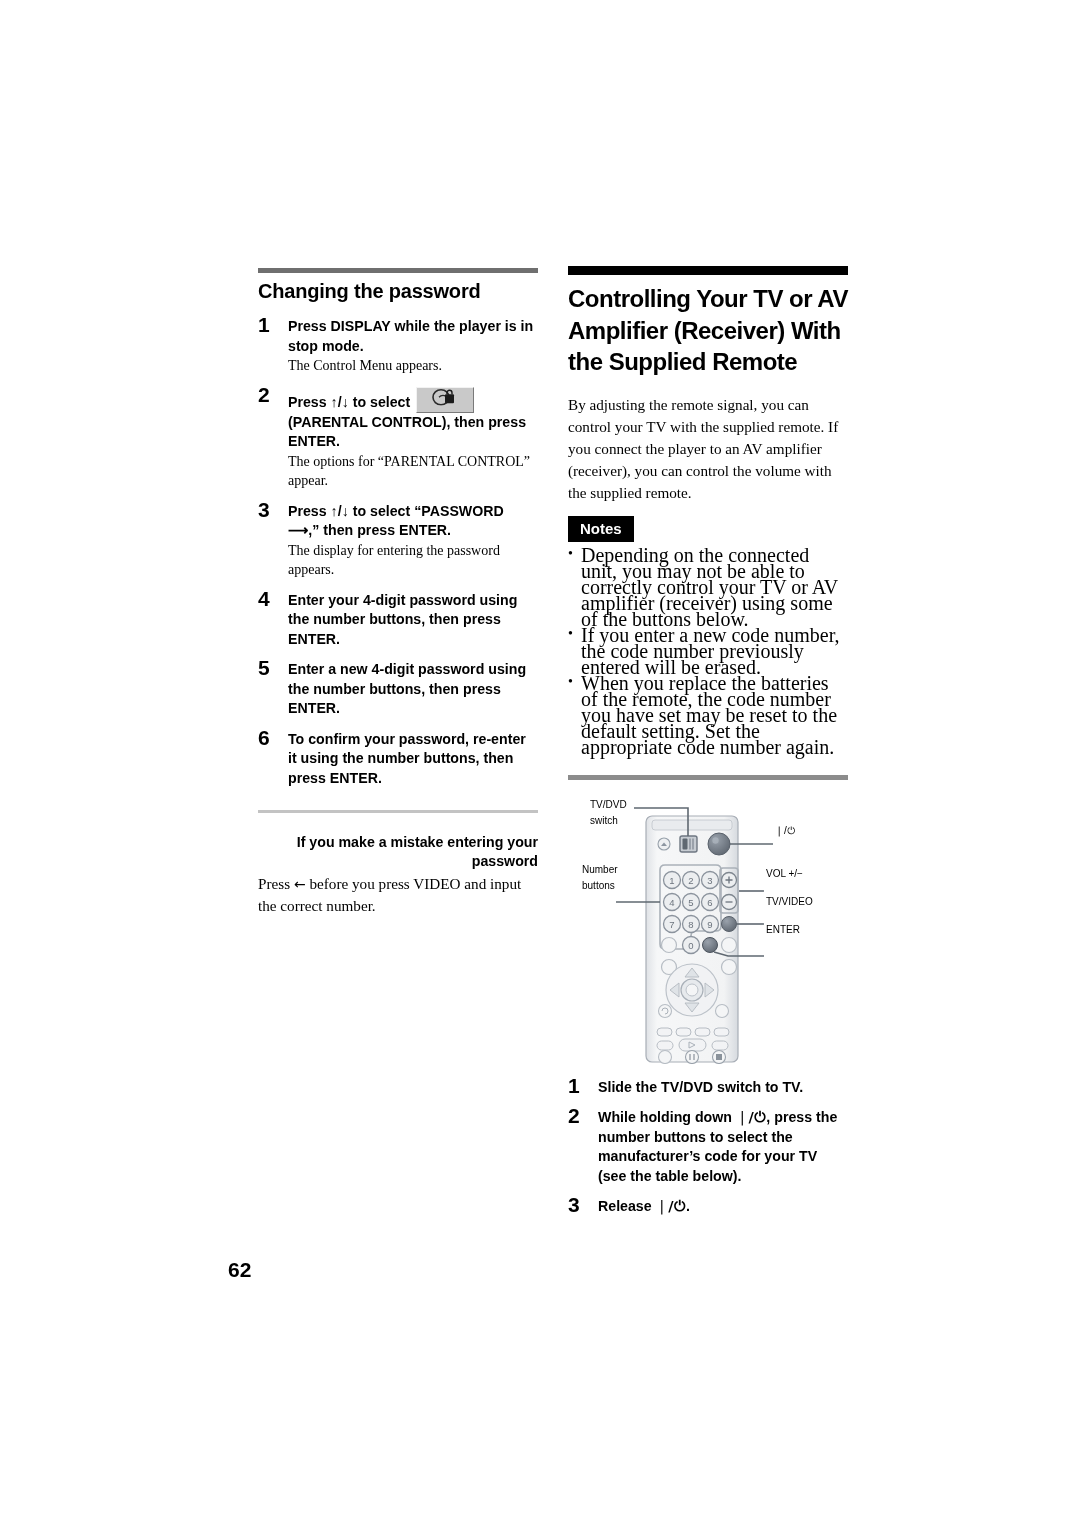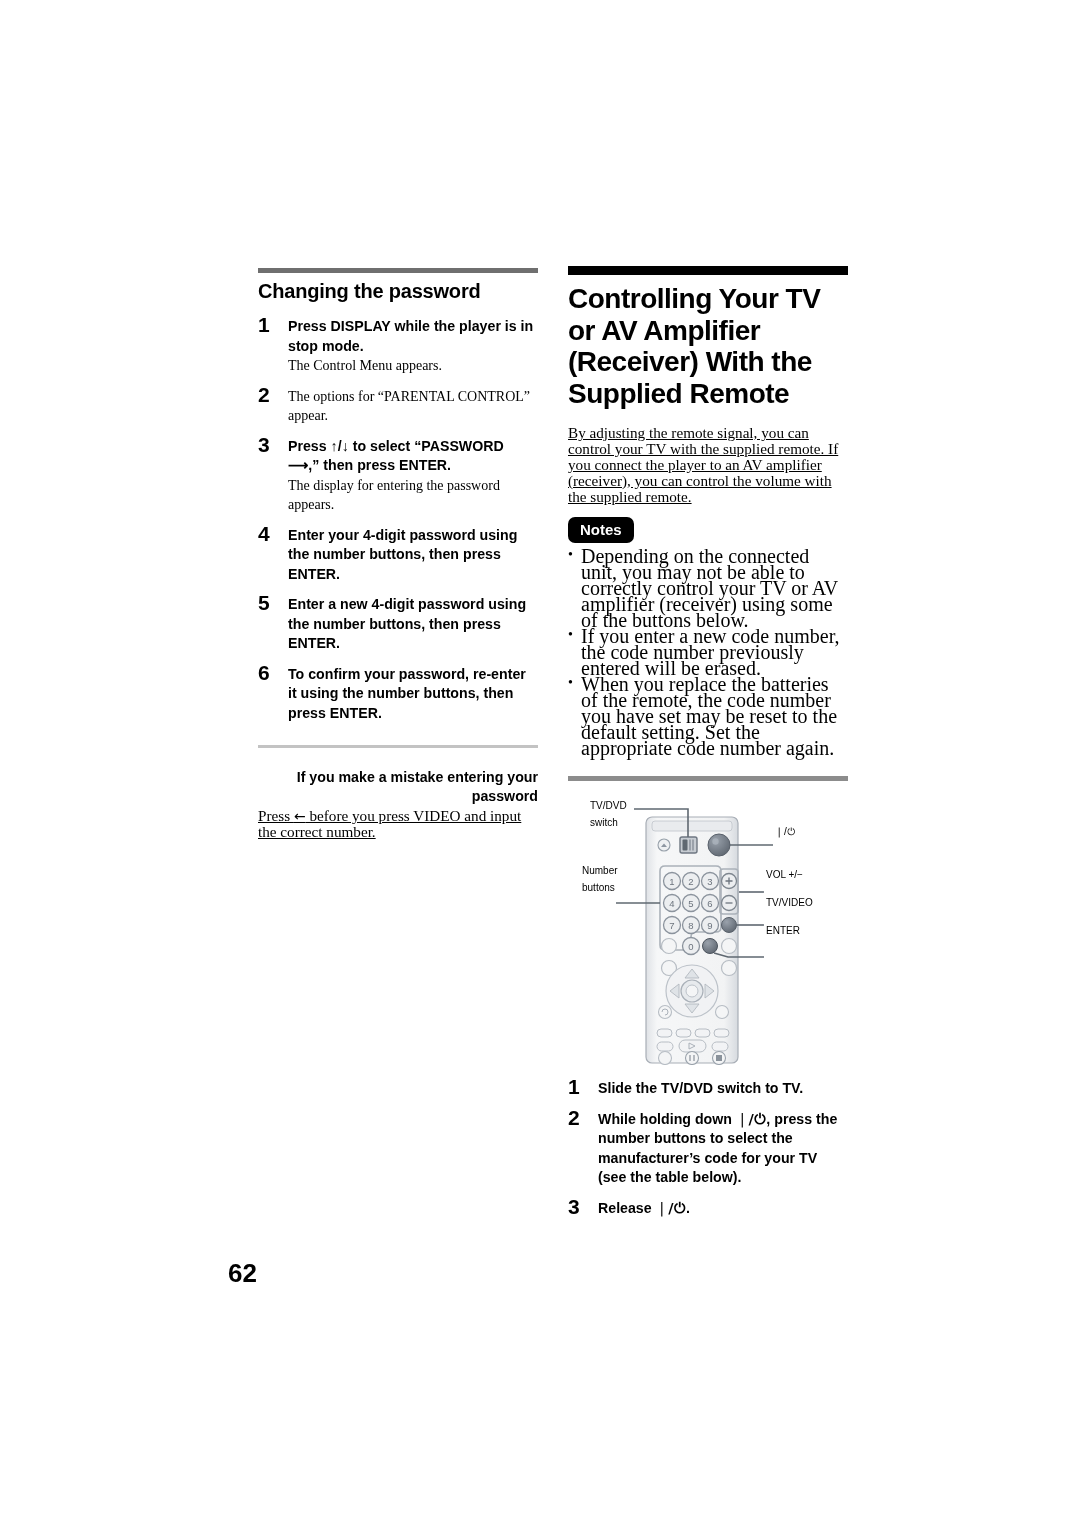--- a/index.html
+++ b/index.html
@@ -68,21 +68,21 @@
     font-family: "Liberation Sans", sans-serif;
     font-weight: bold;
     font-size: 20px;
     line-height: 24px;
     margin: 0 0 14px 0;
     letter-spacing: -0.2px;
   }
   h1.big-head {
     font-family: "Liberation Sans", sans-serif;
     font-weight: bold;
-    font-size: 28px;
+    font-size: 24px;
     line-height: 31.5px;
     margin: 0 0 16px 0;
     letter-spacing: -0.5px;
   }
   h3.sub-head {
     font-family: "Liberation Sans", sans-serif;
     font-weight: bold;
     font-size: 19.5px;
     line-height: 24px;
     margin: 0 0 12px 0;
@@ -115,23 +115,22 @@
     font-family: "Liberation Serif", serif;
     font-size: 14px;
     line-height: 19.5px;
     margin: 0;
   }
 
   
   p.body {
     font-family: "Liberation Serif", serif;
     font-size: 15.2px;
-    line-height: 16px;
+    line-height: 22px;
     margin: 0 0 10px 0;
-    text-decoration: underline;
   }
 
   
   .runin {
     font-family: "Liberation Sans", sans-serif;
     font-weight: bold;
     font-size: 14.2px;
     line-height: 19px;
     margin: 0 0 2px 0;
     text-align: right;
@@ -141,21 +140,20 @@
   .notes-badge {
     display: inline-block;
     background: #000000;
     color: #ffffff;
     font-family: "Liberation Sans", sans-serif;
     font-weight: bold;
     font-size: 15px;
     line-height: 15px;
     padding: 5px 12px 6px 12px;
     margin: 0 0 5px 0;
-    border-radius: 7px;
   }
   ul.notes {
     list-style: none;
     margin: 0;
     padding: 0;
   }
   ul.notes li {
     position: relative;
     padding-left: 13px;
     font-family: "Liberation Serif", serif;
@@ -226,21 +224,21 @@
   .lbl-tvvideo { left: 198px; top: 102px; text-align: center; }
   .lbl-enter   { left: 198px; top: 130px; }
 
   
   .page-number {
     position: absolute;
     left: 228px;
     top: 1258px;
     font-family: "Liberation Sans", sans-serif;
     font-weight: bold;
-    font-size: 26px;
+    font-size: 21px;
   }
 </style>
 </head>
 <body>
 
 <div class="page">
 
   <div class="col-left">
 
     <div class="rule-grey-thin"></div>
@@ -248,20 +246,35 @@
     <h2 class="sect-head">Changing the password</h2>
 
     <div class="step">
       <span class="step-num">1</span>
       <p class="step-bold">Press DISPLAY while the player is in stop mode.</p>
       <p class="step-body">The Control Menu appears.</p>
     </div>
 
     <div class="step">
       <span class="step-num">2</span>
+      <p class="step-bold">
+        <span>Press ↑/↓ to select</span>
+        <span class="pc-icon">
+          <span class="glyph">
+            <svg width="30" height="17" viewBox="0 0 30 17">
+              <ellipse cx="11" cy="8.5" rx="8" ry="7.5" fill="none" stroke="#2b2b2b" stroke-width="1.6"></ellipse>
+              <path d="M9 8.5 a5 4.5 0 0 1 8 0" fill="none" stroke="#2b2b2b" stroke-width="1.2"></path>
+              <rect x="15" y="5.5" width="9" height="9" rx="1" fill="#1b1b1b"></rect>
+              <path d="M17 5.5 v-1.6 a2.5 2.4 0 0 1 5 0 v1.6" fill="none" stroke="#1b1b1b" stroke-width="1.4"></path>
+            </svg>
+          </span>
+        </span>
+        <br>
+        <span>(PARENTAL CONTROL), then press ENTER.</span>
+      </p>
       <p class="step-body">The options for “PARENTAL CONTROL” appear.</p>
     </div>
 
     <div class="step">
       <span class="step-num">3</span>
       <p class="step-bold">Press ↑/↓ to select “PASSWORD ⟶,” then press ENTER.</p>
       <p class="step-body">The display for entering the password appears.</p>
     </div>
 
     <div class="step">

